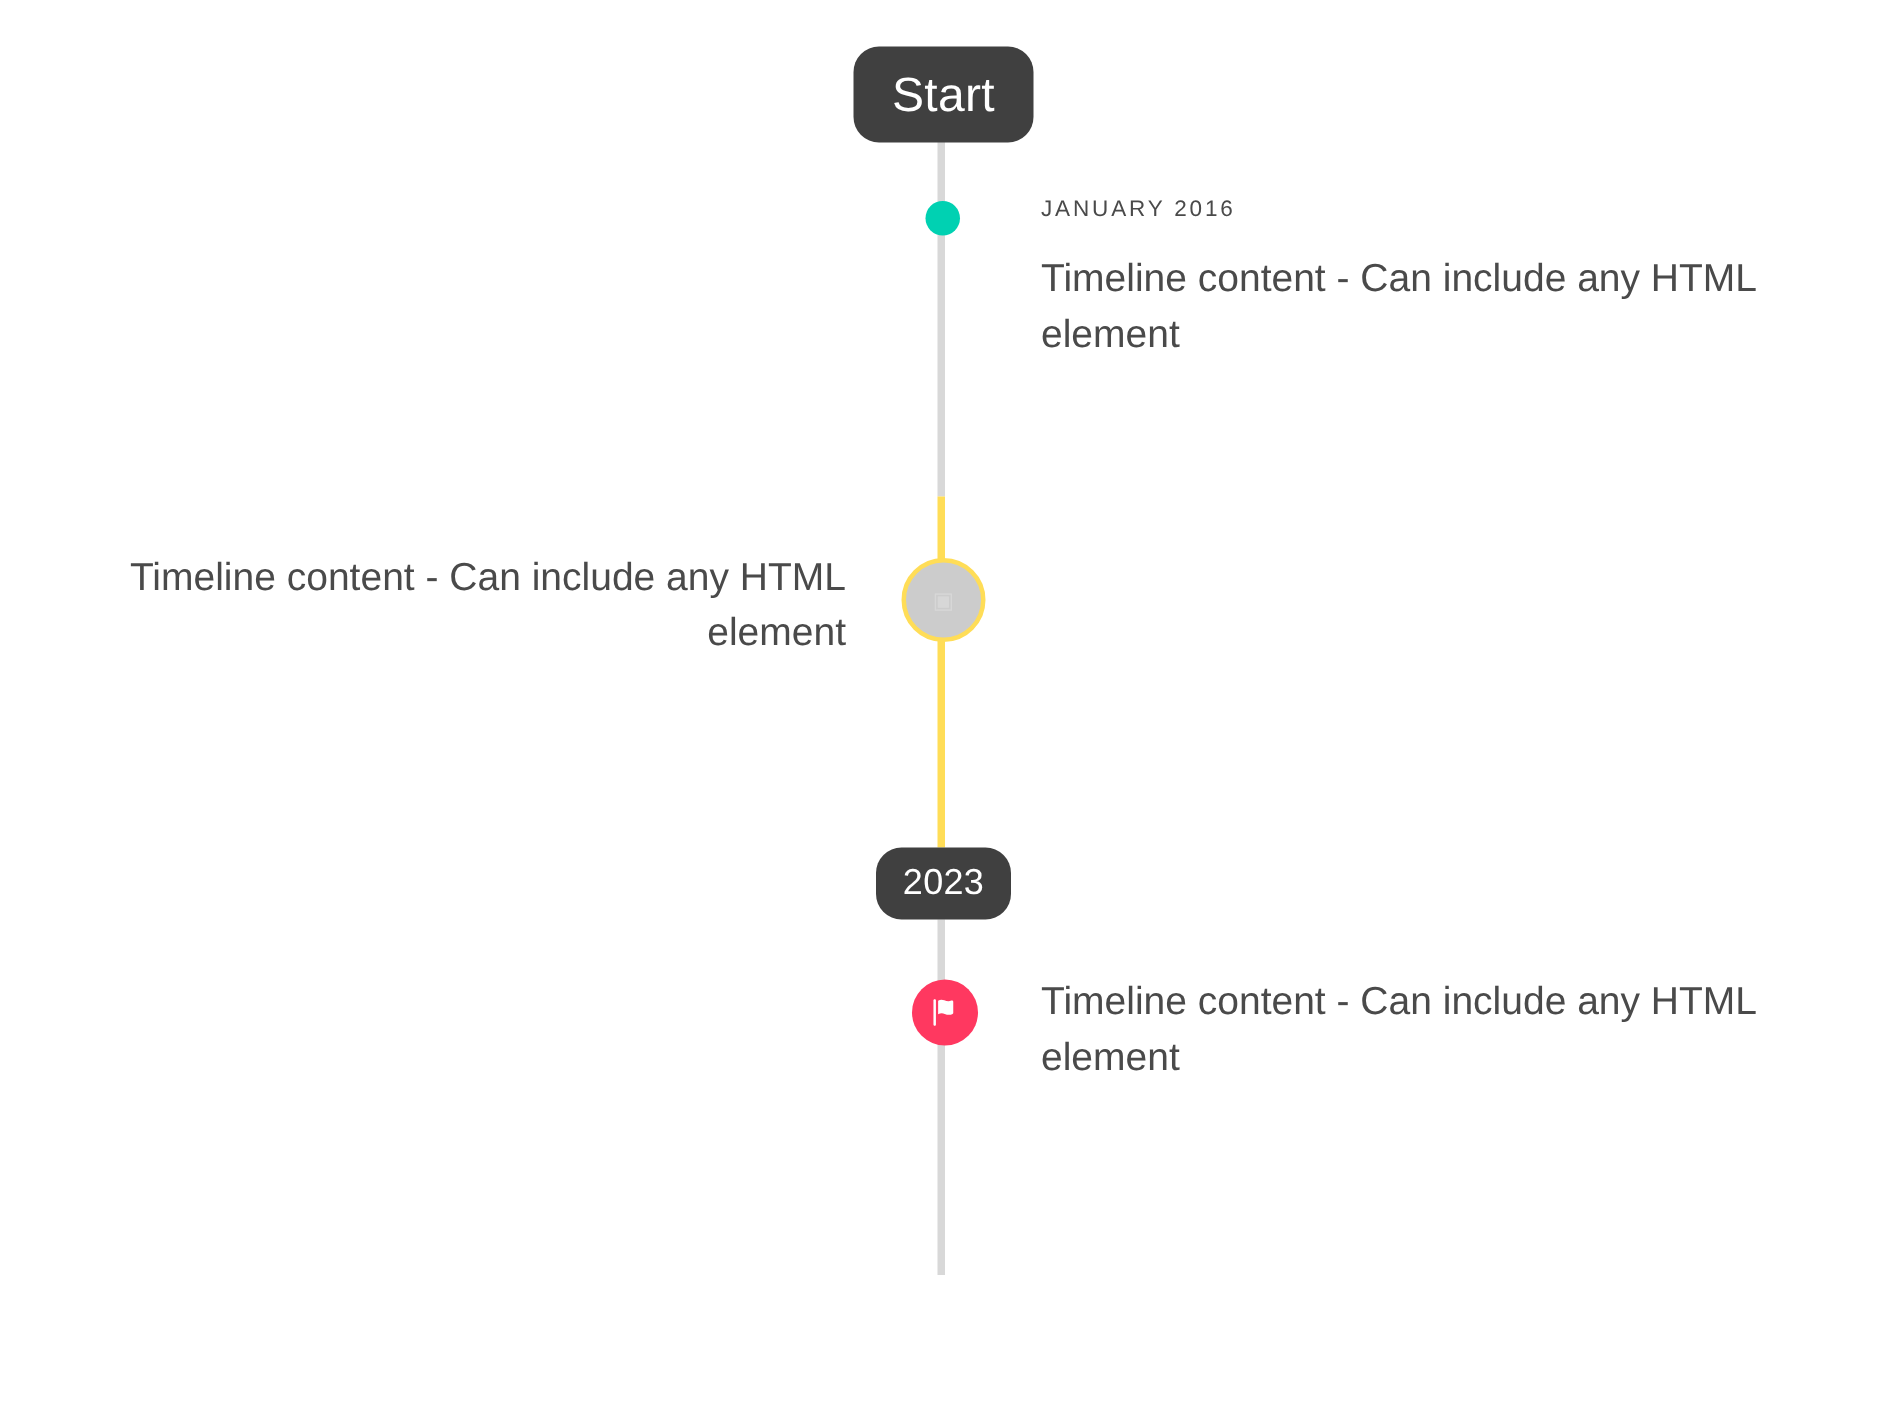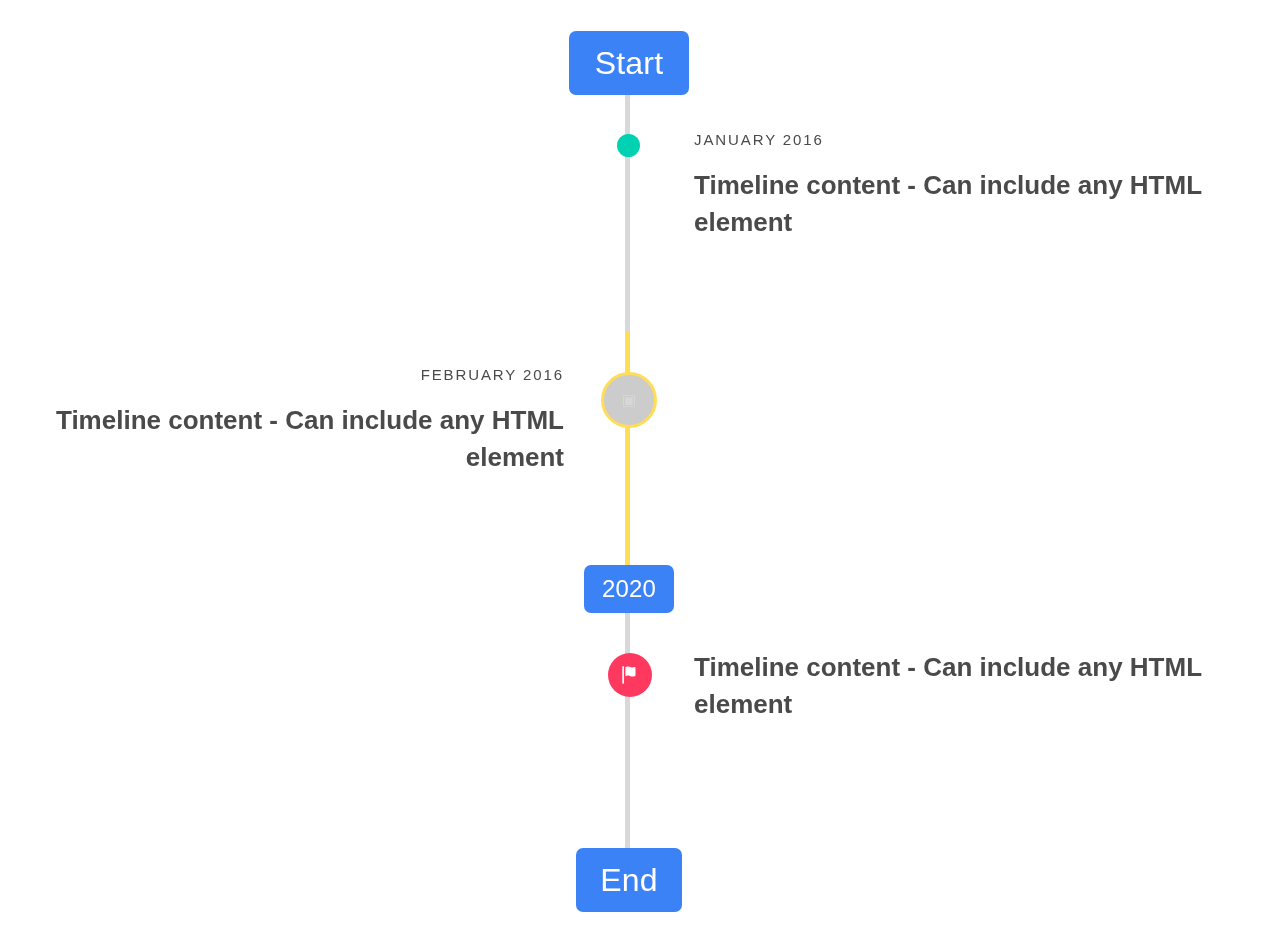--- a/index.html
+++ b/index.html
@@ -29,23 +29,23 @@
     width: 5px;
     border-radius: 0;
   }
   .spine-gray-top    { top: 94px;  height: 237px; background: #d8d8d8; }
   .spine-yellow      { top: 331px; height: 234px; background: #ffdd57; }
   .spine-gray-bottom { top: 613px; height: 237px; background: #d8d8d8; }
 
   
   .badge {
     position: absolute;
-    background: #3b82f6;
+    background: #404040;
     color: #ffffff;
-    border-radius: 7px;
+    border-radius: 17px;
     display: flex;
     align-items: center;
     justify-content: center;
     font-weight: 400;
     letter-spacing: 0.2px;
     box-sizing: border-box;
     z-index: 4;
   }
   .badge-start {
     left: 569px; top: 31px;
@@ -117,21 +117,21 @@
     color: #4a4a4a;
     text-transform: uppercase;
     margin: 0 0 18px 0;
     line-height: 1.2;
   }
   .entry-body {
     font-size: 26px;
     color: #4a4a4a;
     line-height: 1.42;
     margin: 0;
-    font-weight: 700;
+    font-weight: 400;
   }
 </style>
 </head>
 <body>
 
 <div id="timeline">
 
   <div class="spine spine-gray-top"></div>
   <div class="spine spine-yellow"></div>
   <div class="spine spine-gray-bottom"></div>
@@ -141,31 +141,29 @@
   <div class="marker marker-dot"></div>
   <div class="entry entry-right entry-jan">
     <div class="entry-date">January 2016</div>
     <div class="entry-body">Timeline content - Can include any HTML element</div>
   </div>
 
   <div class="marker marker-gray">
     <span class="glyph">▣</span>
   </div>
   <div class="entry entry-left entry-feb">
-    <div class="entry-date">February 2016</div>
     <div class="entry-body">Timeline content - Can include any HTML element</div>
   </div>
 
-  <div class="badge badge-mid">2020</div>
+  <div class="badge badge-mid">2023</div>
 
   <div class="marker marker-flag">
     <svg width="22" height="22" viewBox="0 0 24 24" aria-hidden="true">
       <path fill="#ffffff" d="M5.4 3.2c0-.5-.4-.9-.9-.9s-.9.4-.9.9v17.6c0 .5.4.9.9.9s.9-.4.9-.9V3.2z"></path>
       <path fill="#ffffff" d="M7 4.2v9.1c1.6-.9 3.2-.9 4.8-.3 1.9.7 3.8 1.1 5.7.1.3-.2.5-.5.5-.8V4.1c0-.7-.8-1.1-1.4-.8-1.7.8-3.4.4-5.1-.2C9.9 2.5 8.4 2.6 7 3.4v.8z"></path>
     </svg>
   </div>
   <div class="entry entry-right entry-mar">
     <div class="entry-body">Timeline content - Can include any HTML element</div>
   </div>
 
-  <div class="badge badge-end">End</div>
 
 </div>
 
 </body></html>

